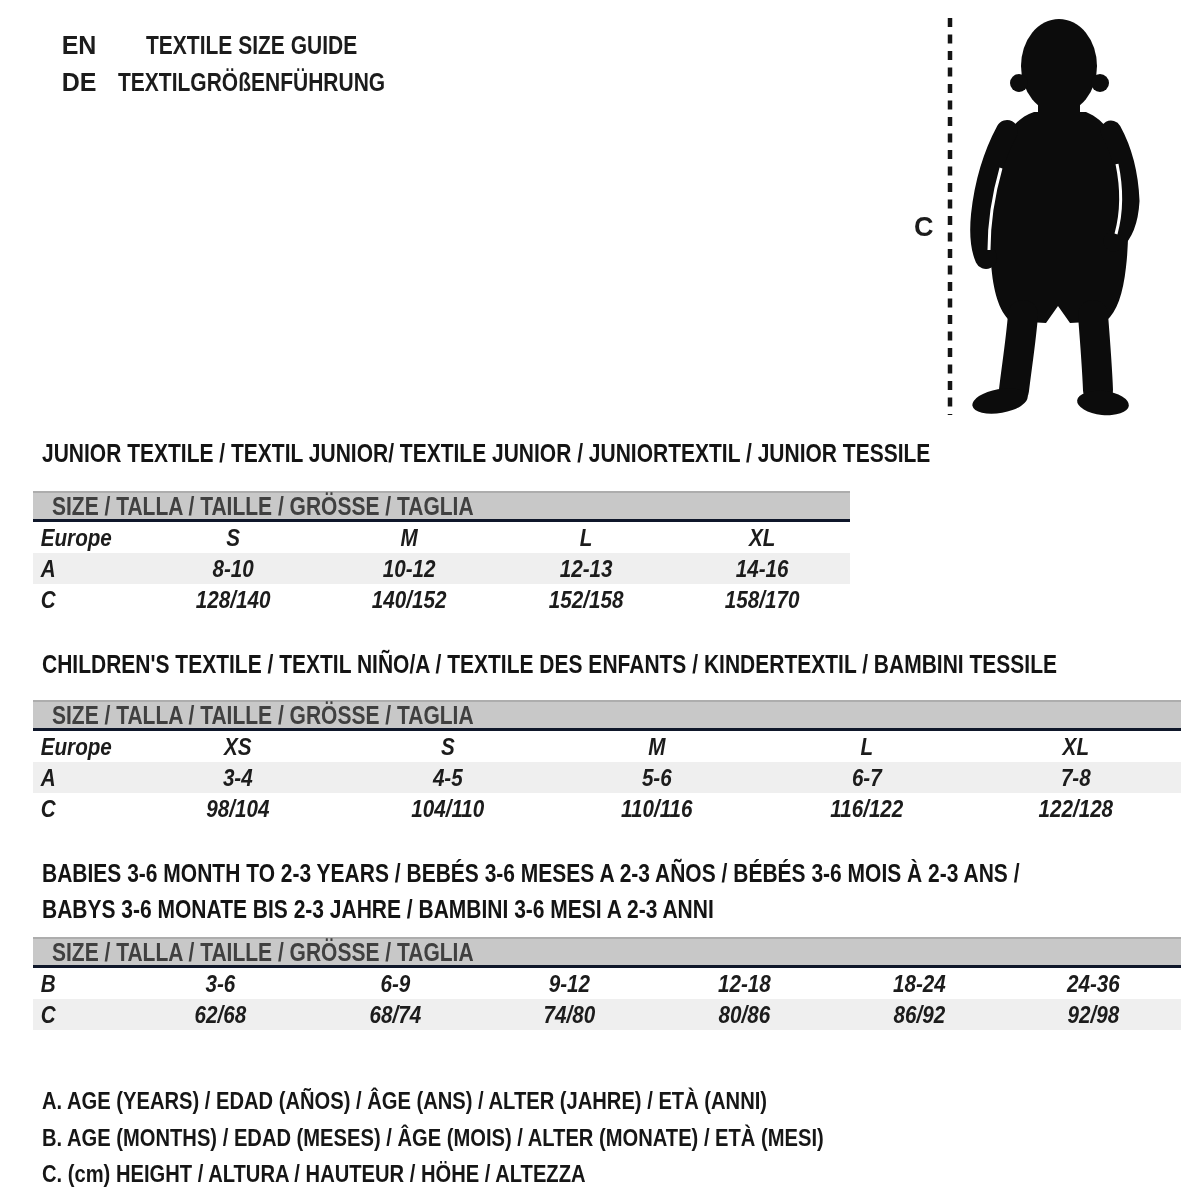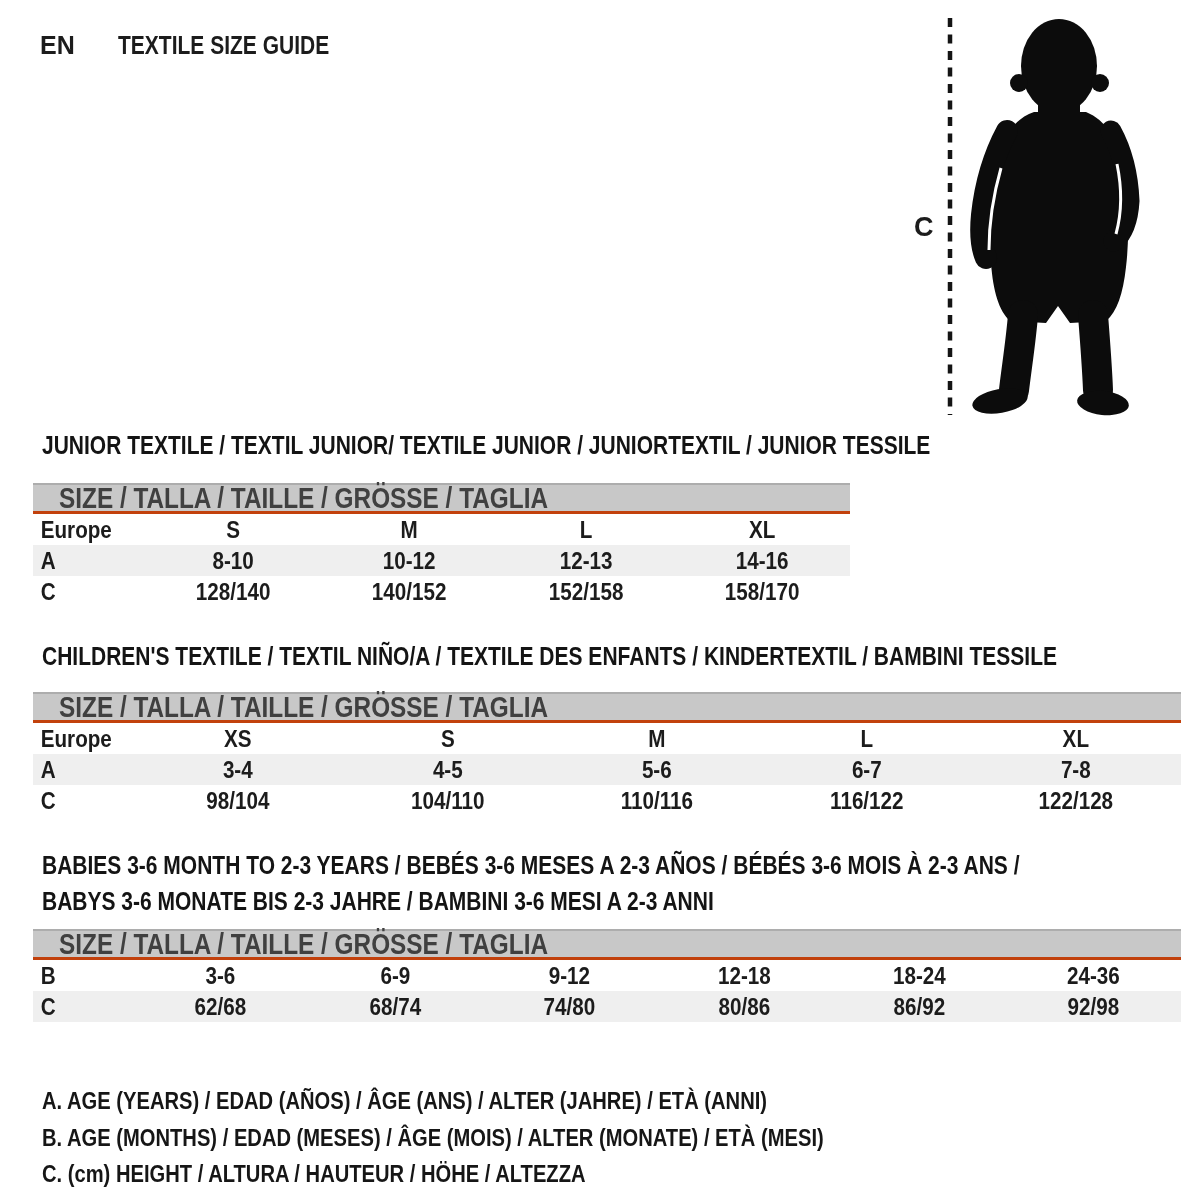--- a/index.html
+++ b/index.html
@@ -11,68 +11,72 @@
   html,body{margin:0;padding:0;background:#ffffff;}
   body{
     width:1200px;height:1200px;position:relative;
     font-family:"Liberation Sans",sans-serif;
     font-weight:bold;color:var(--ink);
     -webkit-font-smoothing:antialiased;
   }
   .sheet{position:absolute;left:0;top:0;width:1200px;height:1200px;background:#fff;overflow:hidden;}
 
   
-  .lang-block{position:absolute;left:40px;top:27px;}
+  .lang-block{position:absolute;left:40px;top:27px;text-align:center;}
   .lang-row{display:grid;grid-template-columns:78px auto;height:36.6px;line-height:36.6px;font-size:25px;}
   .lang-title{display:inline-block;transform:scaleX(0.84);transform-origin:0 50%;white-space:nowrap;}
 
   
   .figure-area{position:absolute;left:900px;top:8px;width:260px;height:415px;}
   .figure-area svg{position:absolute;left:0;top:0;}
   .measure-label{position:absolute;left:14px;top:206px;font-size:27px;line-height:27px;}
 
   
-  .sec{position:absolute;left:33px;}
+  .sec{position:absolute;left:33px;margin-top:8px;}
   #sec1{top:430px;width:817px;}
   #sec2{top:641px;width:1148px;}
   #sec3{top:847px;width:1148px;}
   .sec-title{margin-left:9px;font-size:25px;line-height:30px;color:#141414;}
   #sec3 .sec-title{line-height:36px;}
   .title-line{transform:scaleX(0.84);transform-origin:0 50%;white-space:nowrap;}
   #sec1 .tbl{margin-top:23px;}
   #sec2 .tbl{margin-top:21px;}
   #sec3 .tbl{margin-top:10px;}
 
   .size-bar{
     height:26px;line-height:26px;
     background:var(--bar-bg);
     border-top:2px solid #adadad;
-    border-bottom:3px solid #c2410c;
-    padding-left:26px;font-size:29px;color:#404040;
+    border-bottom:3px solid #0f172a;
+    padding-left:19px;font-size:25px;color:#404040;
   }
   .bar-text{display:inline-block;transform:scaleX(0.84);transform-origin:0 50%;white-space:nowrap;}
 
-  .trow{display:grid;height:31px;line-height:31px;font-size:24px;background:#fff;}
+  .trow{display:grid;height:31px;line-height:31px;font-size:24px;background:#fff;font-style:italic;}
   .trow.shaded{background:var(--row-shaded);}
   .cell{display:inline-block;text-align:center;transform:scaleX(0.86);transform-origin:50% 50%;white-space:nowrap;}
   .cell.label{text-align:left;padding-left:9px;transform-origin:0 50%;}
 
   
   .legend{position:absolute;left:42px;top:1063px;font-size:24px;line-height:36.5px;color:#161616;margin-top:20px;}
   .legend-line{transform:scaleX(0.84);transform-origin:0 50%;white-space:nowrap;}
 </style>
 </head>
 <body>
 
 <div class="sheet">
 
   <div class="lang-block">
       <div class="lang-row">
         <span class="lang-code">EN</span>
         <span class="lang-title">TEXTILE SIZE GUIDE</span>
+      </div>
+      <div class="lang-row">
+        <span class="lang-code">DE</span>
+        <span class="lang-title">TEXTILGRÖßENFÜHRUNG</span>
       </div>
     </div>
 
   <div class="figure-area">
     <svg width="260" height="415" viewBox="900 8 260 415">
       <line x1="950" y1="18" x2="950" y2="415" stroke="#141414" stroke-width="4.5" stroke-dasharray="9 7.5"></line>
       <g fill="#0c0c0c" stroke="#0c0c0c">
         <ellipse cx="1059" cy="66" rx="38" ry="47" stroke="none"></ellipse>
         <circle cx="1019" cy="83" r="9" stroke="none"></circle>
         <circle cx="1100" cy="83" r="9" stroke="none"></circle>

